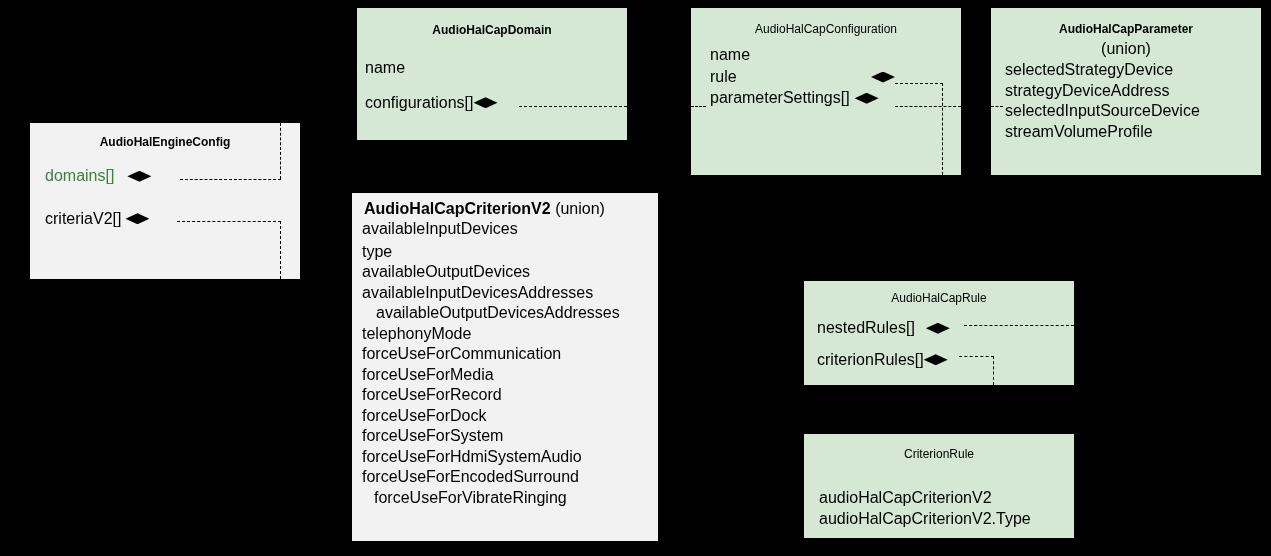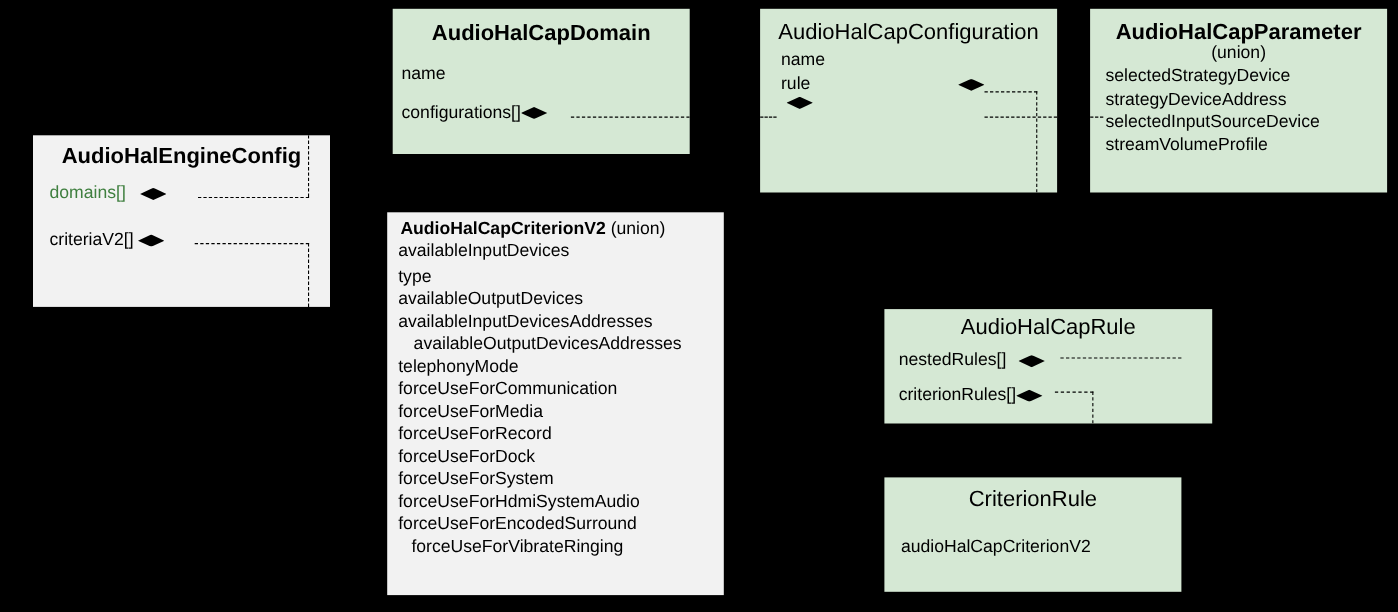--- a/index.html
+++ b/index.html
@@ -19,21 +19,21 @@
     position: absolute;
     box-sizing: border-box;
     overflow: hidden;
   }
   .uml-box.green { background: #d5e8d4; }
   .uml-box.grey  { background: #f2f2f2; }
 
   .box-title {
     text-align: center;
     color: #000000;
-    font-size: 20px;
+    font-size: 12px;
     line-height: 19px;
     white-space: nowrap;
   }
   .box-title.bold { font-weight: bold; }
   .box-title.normal { font-weight: normal; }
   .box-subtitle {
     text-align: center;
     color: #000000;
     font-size: 16px;
     line-height: 19px;
@@ -133,20 +133,21 @@
     <div class="attr-row" style="margin-top:6px; padding-left:19px;">
       <span class="attr">name</span>
     </div>
 
     <div class="attr-row" style="margin-top:1px; padding-left:19px;">
       <span class="attr">rule</span>
       <span class="diamond" style="position:absolute; left:180px; top:5px;"></span>
     </div>
 
     <div class="attr-row" style="margin-top:1px; padding-left:19px;">
+      <span class="attr">parameterSettings[]</span>
       <span class="diamond" style="margin-left:5px;"></span>
     </div>
 
     <div class="hline" style="left:0px; top:98px; width:15px;"></div>
 
     <div class="hline" style="left:204px; top:75px; width:48px;"></div>
     <div class="vline" style="left:251px; top:75px; height:92px;"></div>
 
     <div class="hline" style="left:204px; top:98px; width:66px;"></div>
   </div>
@@ -178,21 +179,21 @@
     <div class="attr" style="padding-left:10px;">forceUseForCommunication</div>
     <div class="attr" style="padding-left:10px;">forceUseForMedia</div>
     <div class="attr" style="padding-left:10px;">forceUseForRecord</div>
     <div class="attr" style="padding-left:10px;">forceUseForDock</div>
     <div class="attr" style="padding-left:10px;">forceUseForSystem</div>
     <div class="attr" style="padding-left:10px;">forceUseForHdmiSystemAudio</div>
     <div class="attr" style="padding-left:10px;">forceUseForEncodedSurround</div>
     <div class="attr" style="padding-left:22px;">forceUseForVibrateRinging</div>
   </div>
 
-  <div class="uml-box green" style="left:804px; top:281px; width:298px; height:104px;">
+  <div class="uml-box green" style="left:804px; top:281px; width:270px; height:104px;">
     <div class="box-title normal" style="margin-top:8px;">AudioHalCapRule</div>
 
     <div class="attr-row" style="margin-top:10px; padding-left:13px;text-align:center;">
       <span class="attr">nestedRules[]</span>
       <span class="diamond" style="margin-left:11px;"></span>
     </div>
 
     <div class="attr-row" style="margin-top:11px; padding-left:13px;">
       <span class="attr">criterionRules[]</span>
       <span class="diamond" style="margin-left:0px;"></span>
@@ -201,15 +202,16 @@
     <div class="hline" style="left:160px; top:44px; width:110px;"></div>
 
     <div class="hline" style="left:155px; top:75px; width:35px;"></div>
     <div class="vline" style="left:189px; top:75px; height:29px;"></div>
   </div>
 
   <div class="uml-box green" style="left:804px; top:434px; width:270px; height:104px;">
     <div class="box-title normal" style="margin-top:11px;">CriterionRule</div>
 
     <div class="attr" style="padding-left:15px; margin-top:24px;">audioHalCapCriterionV2</div>
+    <div class="attr" style="padding-left:15px;">audioHalCapCriterionV2.Type</div>
   </div>
 
 </div>
 
 </body></html>

